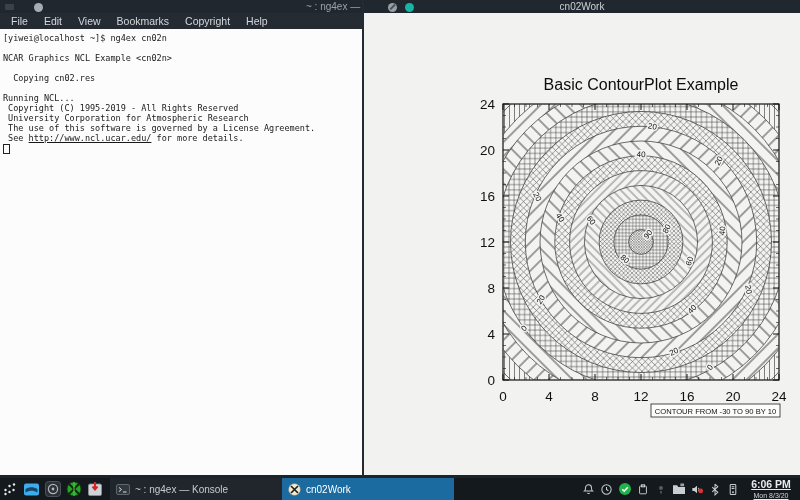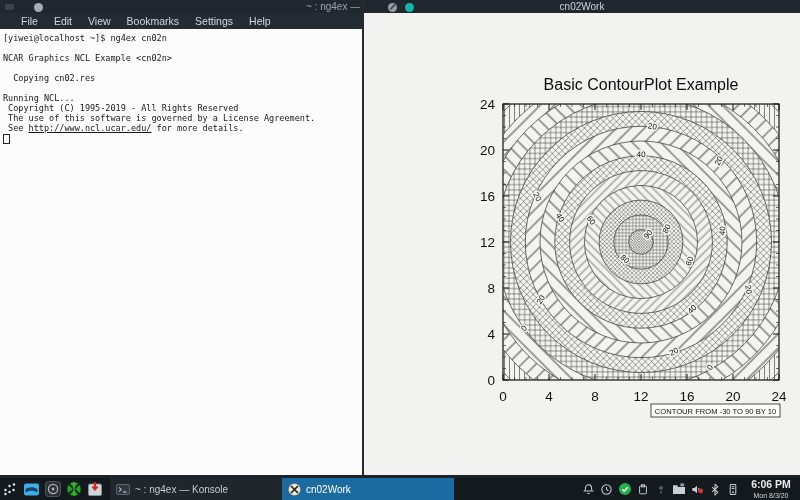--- a/index.html
+++ b/index.html
@@ -11,21 +11,21 @@
   .win{box-sizing:border-box;}
 
   
   .term-win{position:absolute;left:0;top:0;width:362px;height:478px;background:#fcfcfc;
             border-bottom:3px solid #1c2329;}
   .tb-sq{position:absolute;left:5px;top:4px;width:9px;height:6px;background:#39424b;border-radius:1px;}
   .tb-circ{position:absolute;left:34px;top:2.5px;width:9px;height:9px;border-radius:50%;background:#a7adb3;}
   .term-title{position:absolute;left:306px;top:1px;width:56px;overflow:hidden;white-space:nowrap;
               color:#99a1a9;font-size:10px;}
   .menubar{position:absolute;left:0;top:13px;right:0;height:16px;background:#242b33;
-           display:flex;align-items:center;padding-left:13px;}
+           display:flex;align-items:center;padding-left:3px;}
   .menu-item{color:#d4d8dc;font-size:10.5px;padding:0 8px;line-height:16px;}
   .term-body{position:absolute;left:0;top:29px;right:0;bottom:0;background:#fcfcfc;
              font-family:"DejaVu Sans Mono","Liberation Mono",monospace;font-size:8.5px;
              line-height:10px;color:#191919;padding:4px 12px 0 3px;}
   .term-line{white-space:pre;height:10px;}
   .url{text-decoration:underline;margin-top:38px;}
   .cursor{display:inline-block;width:5px;height:8px;border:1px solid #222;margin-top:1px;}
 
   
   .plot-win{position:absolute;left:362px;top:0;width:438px;height:478px;background:#f2f2f0;
@@ -44,53 +44,54 @@
   .launch{width:21px;height:22px;display:flex;align-items:center;justify-content:center;flex:none;}
   .task{height:22px;display:flex;align-items:center;gap:5px;padding:0 6px;width:172px;flex:none;
         box-sizing:border-box;overflow:hidden;}
   .task.inactive{background:#20262c;margin-left:5px;}
   .task.active{background:#1b6ba1;}
   .task-label{font-size:10px;white-space:nowrap;}
   .task.inactive .task-label{color:#c6cbd0;}
   .task.active .task-label{color:#fff;}
   .tray{margin-left:auto;display:flex;align-items:center;gap:3px;flex:none;}
   .tray-ic{width:15px;height:15px;display:flex;align-items:center;justify-content:center;}
-  .clock{width:54px;text-align:center;color:#e8ebee;line-height:1;margin:0 2px 0 4px;}
+  .clock{width:54px;text-align:center;color:#e8ebee;line-height:1;margin:0 2px 0 4px;text-decoration:underline;}
   .clock .time{font-size:10.5px;font-weight:bold;}
   .clock .date{font-size:7px;margin-top:2px;color:#cfd4d8;}
 </style>
 </head>
 <body>
 
 <div class="screen">
 
   <div class="win term-win">
     <div class="titlebar">
       <span class="tb-sq"></span>
       <span class="tb-circ"></span>
       <span class="term-title">~ : ng4ex — Konsole</span>
     </div>
     <div class="menubar" id="term-menu">
         <span class="menu-item">File</span>
         <span class="menu-item">Edit</span>
         <span class="menu-item">View</span>
         <span class="menu-item">Bookmarks</span>
-        <span class="menu-item">Settings</span>
+        <span class="menu-item">Copyright</span>
         <span class="menu-item">Help</span>
       </div>
     <div class="term-body">
       <div id="term-lines">
           <div class="term-line">[yiwei@localhost ~]$ ng4ex cn02n</div>
           <div class="term-line"></div>
           <div class="term-line">NCAR Graphics NCL Example &lt;cn02n&gt;</div>
           <div class="term-line"></div>
           <div class="term-line">  Copying cn02.res</div>
           <div class="term-line"></div>
           <div class="term-line">Running NCL...</div>
           <div class="term-line"> Copyright (C) 1995-2019 - All Rights Reserved</div>
+          <div class="term-line"> University Corporation for Atmospheric Research</div>
           <div class="term-line"> The use of this software is governed by a License Agreement.</div>
           <div class="term-line"><span> See </span><span class="url">http://www.ncl.ucar.edu/</span><span> for more details.</span></div>
           <div class="term-line"><span class="cursor"></span></div>
         </div>
     </div>
   </div>
 
   <div class="win plot-win">
     <div class="titlebar">
       <span class="pbtn gray">

